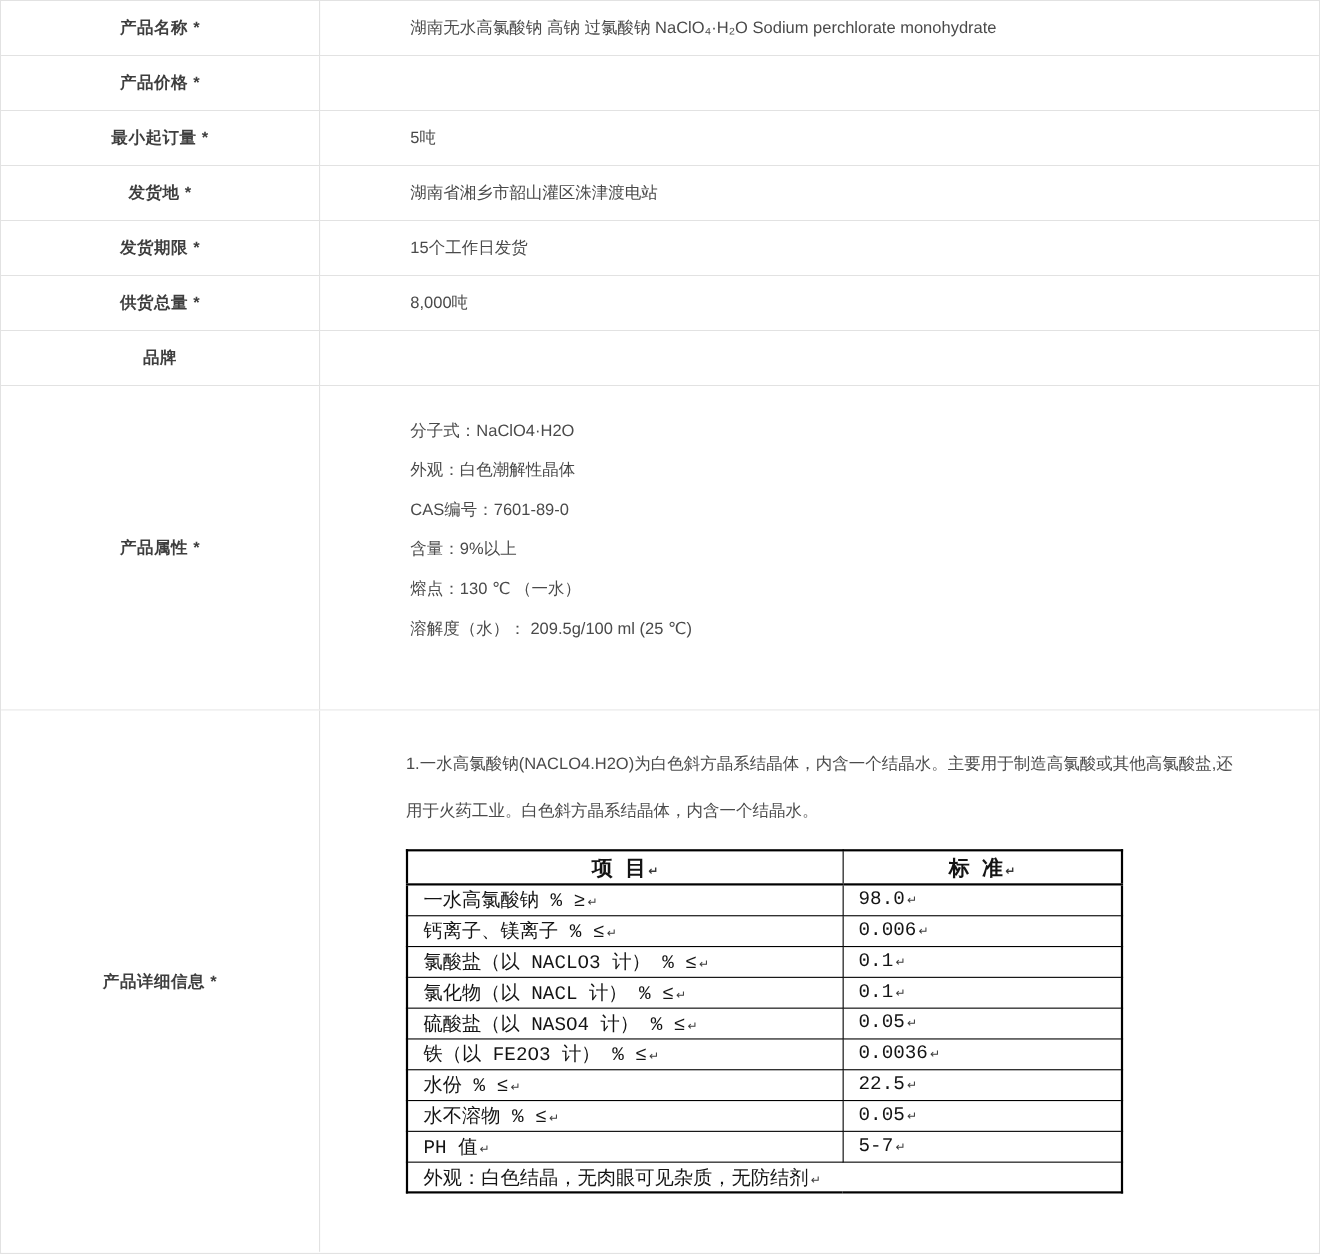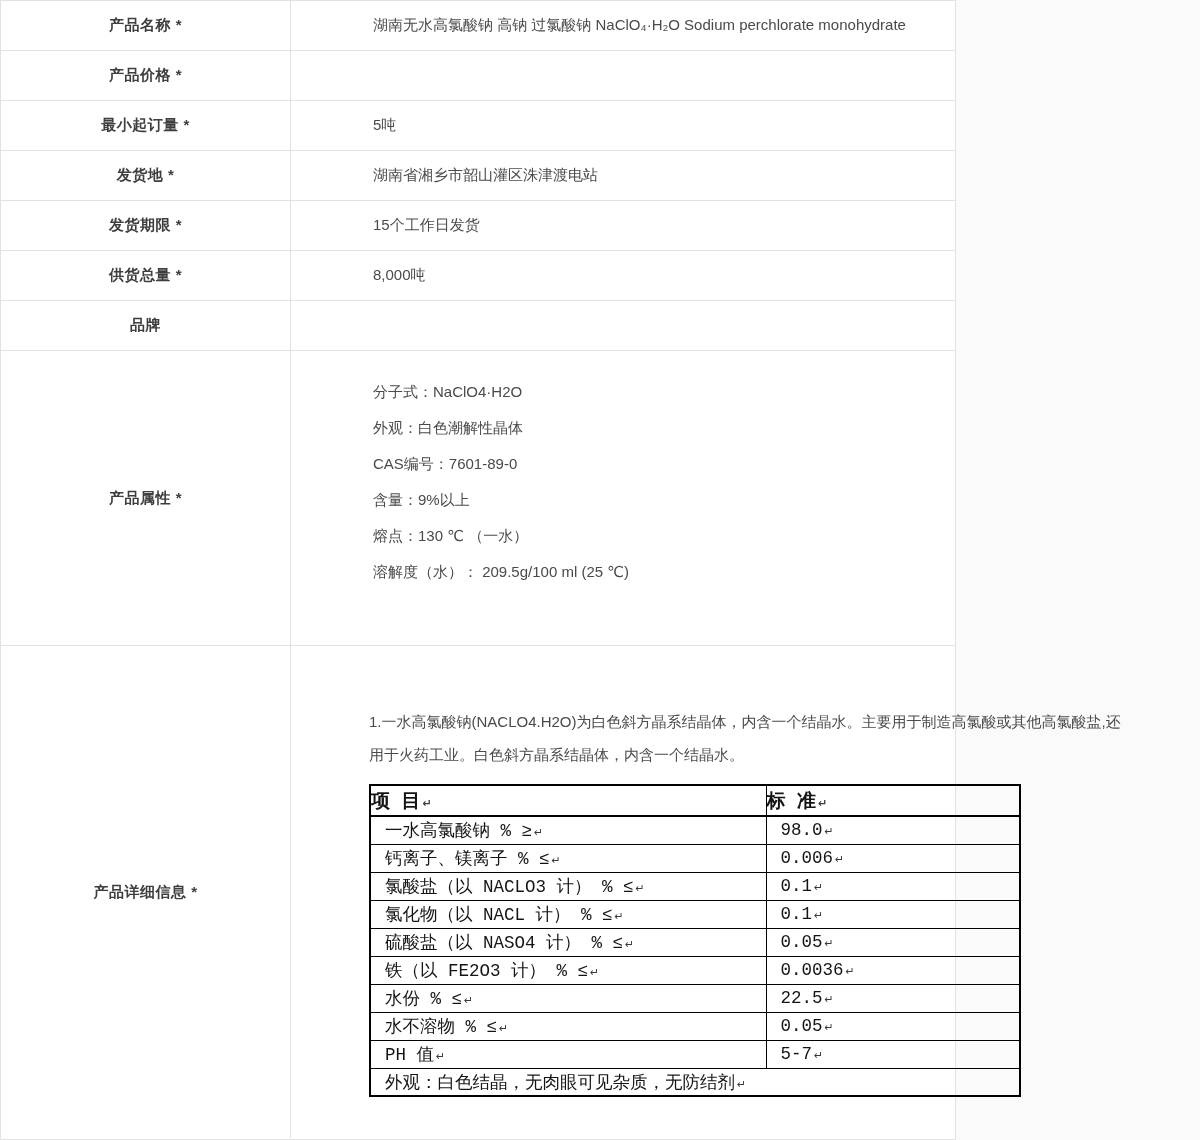--- a/index.html
+++ b/index.html
@@ -3,55 +3,55 @@
 <meta charset="utf-8">
 <style>
   * { margin:0; padding:0; box-sizing:border-box; }
   html,body { background:#fafafa; }
   body {
     width:1200px; height:1140px;
     font-family:"Liberation Sans","DejaVu Sans",sans-serif;
     color:#4a4a4a;
   }
   .sheet {
-    width:956px; height:1140px;
+    width:1200px; height:1140px;
     background:#ffffff;
     border:1px solid #e2e2e2;
   }
   .row { display:flex; border-bottom:1px solid #e2e2e2; background:#fff; }
   .row.simple { height:50px; }
   .row.attrs  { height:295px; }
   .row.details{ height:492px; border-bottom:none; }
   .label-cell {
     width:290px; flex:0 0 290px;
     border-right:1px solid #e2e2e2;
     display:flex; align-items:center; justify-content:center;
     font-size:15px; font-weight:bold; color:#3e3e3e;
     letter-spacing:0.5px;
   }
   .value-cell { flex:1; font-size:15px; color:#4a4a4a; }
   .row.simple .value-cell { display:flex; align-items:center; padding-left:82px; }
   .row.attrs .value-cell { padding:23px 0 0 82px; }
   .attr-line { line-height:36px; white-space:nowrap; }
   .row.details .value-cell { padding:27px 0 0 78px; }
-  .para { width:758px; line-height:33px;margin-top:32px; }
+  .para { width:758px; line-height:43px; }
   .spec-table {
     margin-top:13px;
     border-collapse:collapse;
     border:2px solid #000;
     font-family:"Liberation Mono","DejaVu Sans Mono","DejaVu Sans",monospace;
     font-size:17px; color:#141414;
     table-layout:fixed; width:650px;
   }
   .spec-table col.c1 { width:396px; }
   .spec-table col.c2 { width:254px; }
   .spec-table th, .spec-table td { border:1px solid #000; overflow:hidden; white-space:nowrap; }
   .spec-table th {
     height:31px; font-size:19px; font-weight:bold;
-    text-align:left; border-bottom:2px solid #000;
+    text-align:center; border-bottom:2px solid #000;
   }
   .spec-table td { height:28px; padding:0 4px 0 14px; font-size:17.5px; }
   .pm {
     font-family:"DejaVu Sans",sans-serif;
     font-size:11px; color:#3a3a3a; margin-left:2px;
     vertical-align:baseline;
   }
 </style>
 </head>
 <body>

